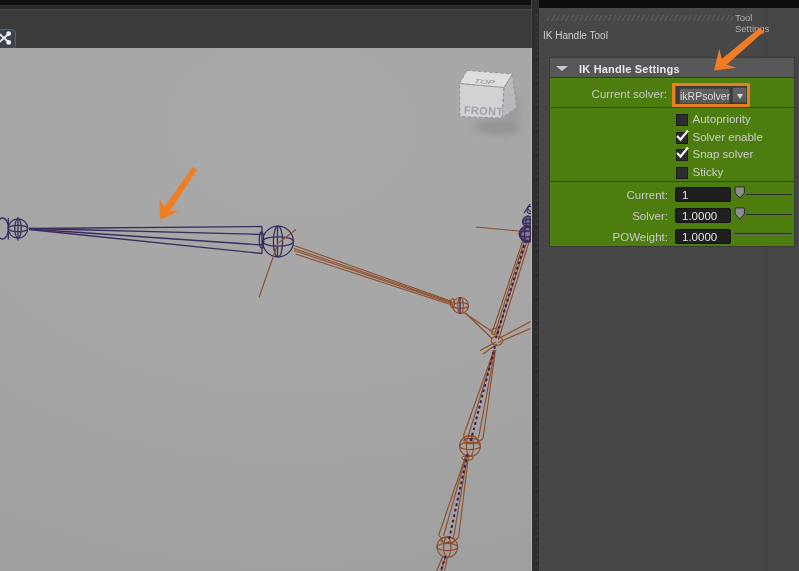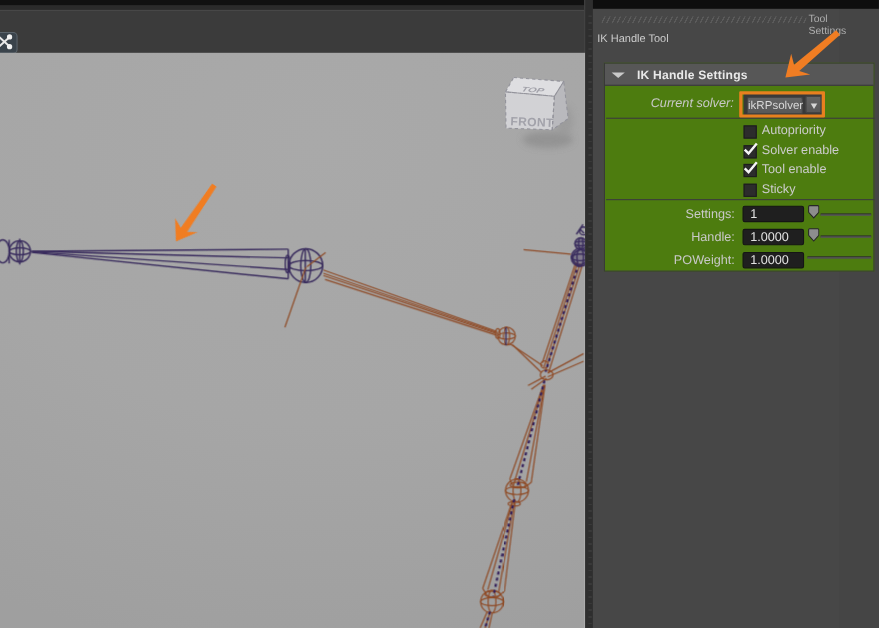--- a/index.html
+++ b/index.html
@@ -27,21 +27,21 @@
 #tslabel{position:absolute;left:196px;top:11.5px;font-size:9.5px;color:#aeaeae;}
 #ptitle{position:absolute;left:4px;top:30px;font-size:10px;color:#cccccc;}
 #frame{position:absolute;left:10px;top:57px;width:246px;height:190px;background:#4d7c0f;
   border:1px solid #393939;box-sizing:border-box;}
 #fhead{position:absolute;left:0;top:0;width:244px;height:19px;background:#575757;border-bottom:1px solid #383838;}
 #ftri{position:absolute;left:6px;top:8px;width:0;height:0;border-left:6px solid transparent;
   border-right:6px solid transparent;border-top:5.5px solid #c9c9c9;}
 #fht{position:absolute;left:29px;top:4.5px;font-size:11px;font-weight:bold;color:#e9e9e9;letter-spacing:.2px;}
 .lbl{position:absolute;font-size:11.5px;color:#c9c9c9;text-align:right;}
 
-#solverlbl{left:0;width:117px;top:30px;font-style:italic;}
+#solverlbl{left:0;width:117px;top:30px;}
 #ddwrap{position:absolute;left:126px;top:27px;width:72px;height:21px;background:#393939;border-radius:2px;}
 #ddmain{position:absolute;left:3px;top:2.5px;width:51px;height:16px;background:linear-gradient(180deg,#646464,#585858);
   border:1px solid #454545;border-radius:2px;font-size:10.5px;color:#d8d8d8;text-align:left;line-height:14.5px;box-sizing:border-box;}
 #ddarr{position:absolute;left:55.5px;top:2px;width:15px;height:16px;background:linear-gradient(180deg,#646464,#585858);
   border:1px solid #454545;border-radius:2px;box-sizing:border-box;}
 #ddarr:after{content:"";position:absolute;left:4px;top:5.5px;width:0;height:0;
   border-left:3.8px solid transparent;border-right:3.8px solid transparent;border-top:5px solid #d6d6d6;}
 #obox{position:absolute;left:122px;top:24.5px;width:78px;height:24.5px;border:3.5px solid #e8801f;border-radius:1px;box-sizing:border-box;}
 .sep{position:absolute;left:1px;width:244px;height:1px;background:#3c3c3c;}
 
@@ -219,34 +219,34 @@
         <div id="ddarr"></div>
       </div>
       <div id="obox"></div>
       <div class="sep" style="top:49px"></div>
 
       <div class="cb" style="top:56px"></div>
         <div class="cblbl" style="top:55px">Autopriority</div>
       <div class="cb" style="top:73.5px"></div>
         <div class="cblbl" style="top:72.5px">Solver enable</div>
       <div class="cb" style="top:91px"></div>
-        <div class="cblbl" style="top:90px">Tool enable</div>
+        <div class="cblbl" style="top:90px">Snap solver</div>
       <div class="cb" style="top:108.5px"></div>
         <div class="cblbl" style="top:107.5px">Sticky</div>
       <svg width="16" height="14" style="position:absolute;left:125px;top:70.5px" viewBox="0 0 16 14">
         <path d="M2,7 L5.5,10.5 L13,1.5" stroke="#f5f5f5" stroke-width="2.2" fill="none"></path>
       </svg>
       <svg width="16" height="14" style="position:absolute;left:125px;top:88px" viewBox="0 0 16 14">
         <path d="M2,7 L5.5,10.5 L13,1.5" stroke="#f5f5f5" stroke-width="2.2" fill="none"></path>
       </svg>
       <div class="sep" style="top:123px"></div>
 
-      <div class="lbl" style="left:0;width:118px;top:130.5px">Settings:</div>
+      <div class="lbl" style="left:0;width:118px;top:130.5px">Current:</div>
       <div class="field" style="top:128.5px">1</div>
-      <div class="lbl" style="left:0;width:118px;top:151.5px">Handle:</div>
+      <div class="lbl" style="left:0;width:118px;top:151.5px">Solver:</div>
       <div class="field" style="top:149.5px">1.0000</div>
       <div class="lbl" style="left:0;width:118px;top:172.5px">POWeight:</div>
       <div class="field" style="top:170.5px">1.0000</div>
       <svg class="shield" style="left:183.5px;top:128px" viewBox="0 0 11 14">
         <path d="M1.5,1 h8 q1,0 1,1 v5.5 l-5,5.5 -5,-5.5 v-5.5 q0,-1 1,-1 z" fill="#8d8d8d" stroke="#262626" stroke-width="1"></path>
       </svg>
       <svg class="shield" style="left:183.5px;top:148.5px" viewBox="0 0 11 14">
         <path d="M1.5,1 h8 q1,0 1,1 v5.5 l-5,5.5 -5,-5.5 v-5.5 q0,-1 1,-1 z" fill="#8d8d8d" stroke="#262626" stroke-width="1"></path>
       </svg>
       <div class="track" style="left:195.5px;top:136px;width:46.5px"></div>

